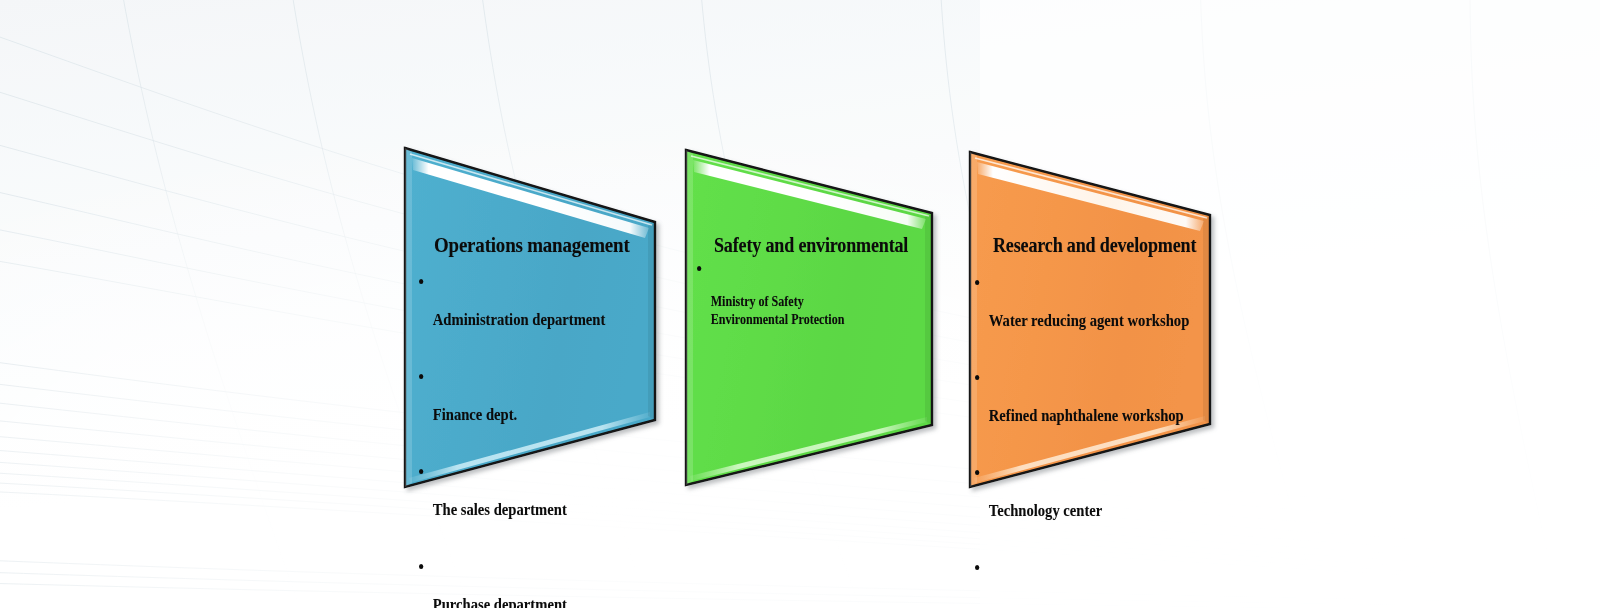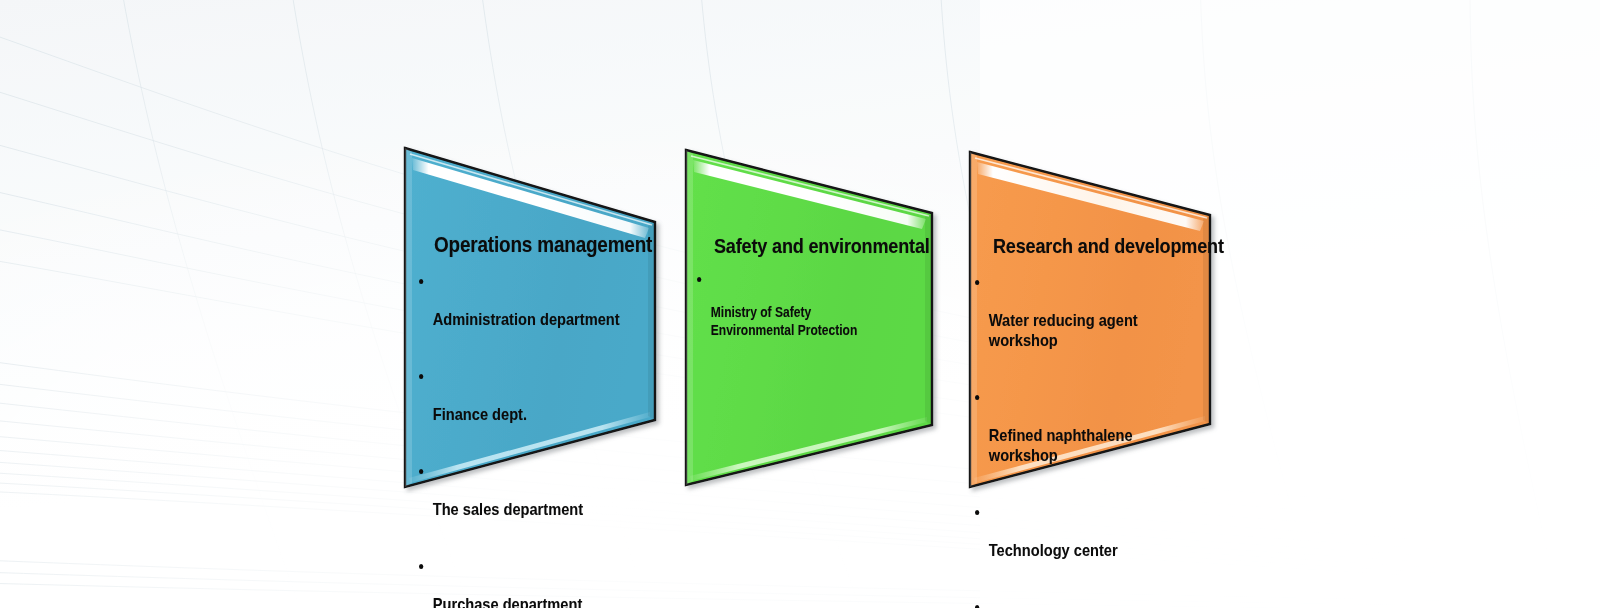--- a/index.html
+++ b/index.html
@@ -31,20 +31,21 @@
     height: 608px;
     pointer-events: none;
   }
 
   
   #panels {
     position: absolute;
     left: 0; top: 0;
     width: 1432px;
     height: 608px;
+    font-family: Liberation Serif, serif;
   }
 
   .panel {
     position: absolute;
   }
   .panel svg {
     position: absolute;
     left: 0; top: 0;
     overflow: visible;
   }
@@ -112,21 +113,21 @@
     margin-bottom: 15px;
   }
 
   
   #panel-safety .panel-title {
     left: 714px; top: 233px;
     font-size: 21px;
     line-height: 25px;
   }
   #panel-safety .bullet-list {
-    left: 697px; top: 269px;
+    left: 697px; top: 258px;
     width: 230px;
   }
   #panel-safety .bullet-list li {
     font-size: 14px;
     line-height: 17.5px;
     padding-left: 16px;
     margin-bottom: 12px;
   }
 
   

